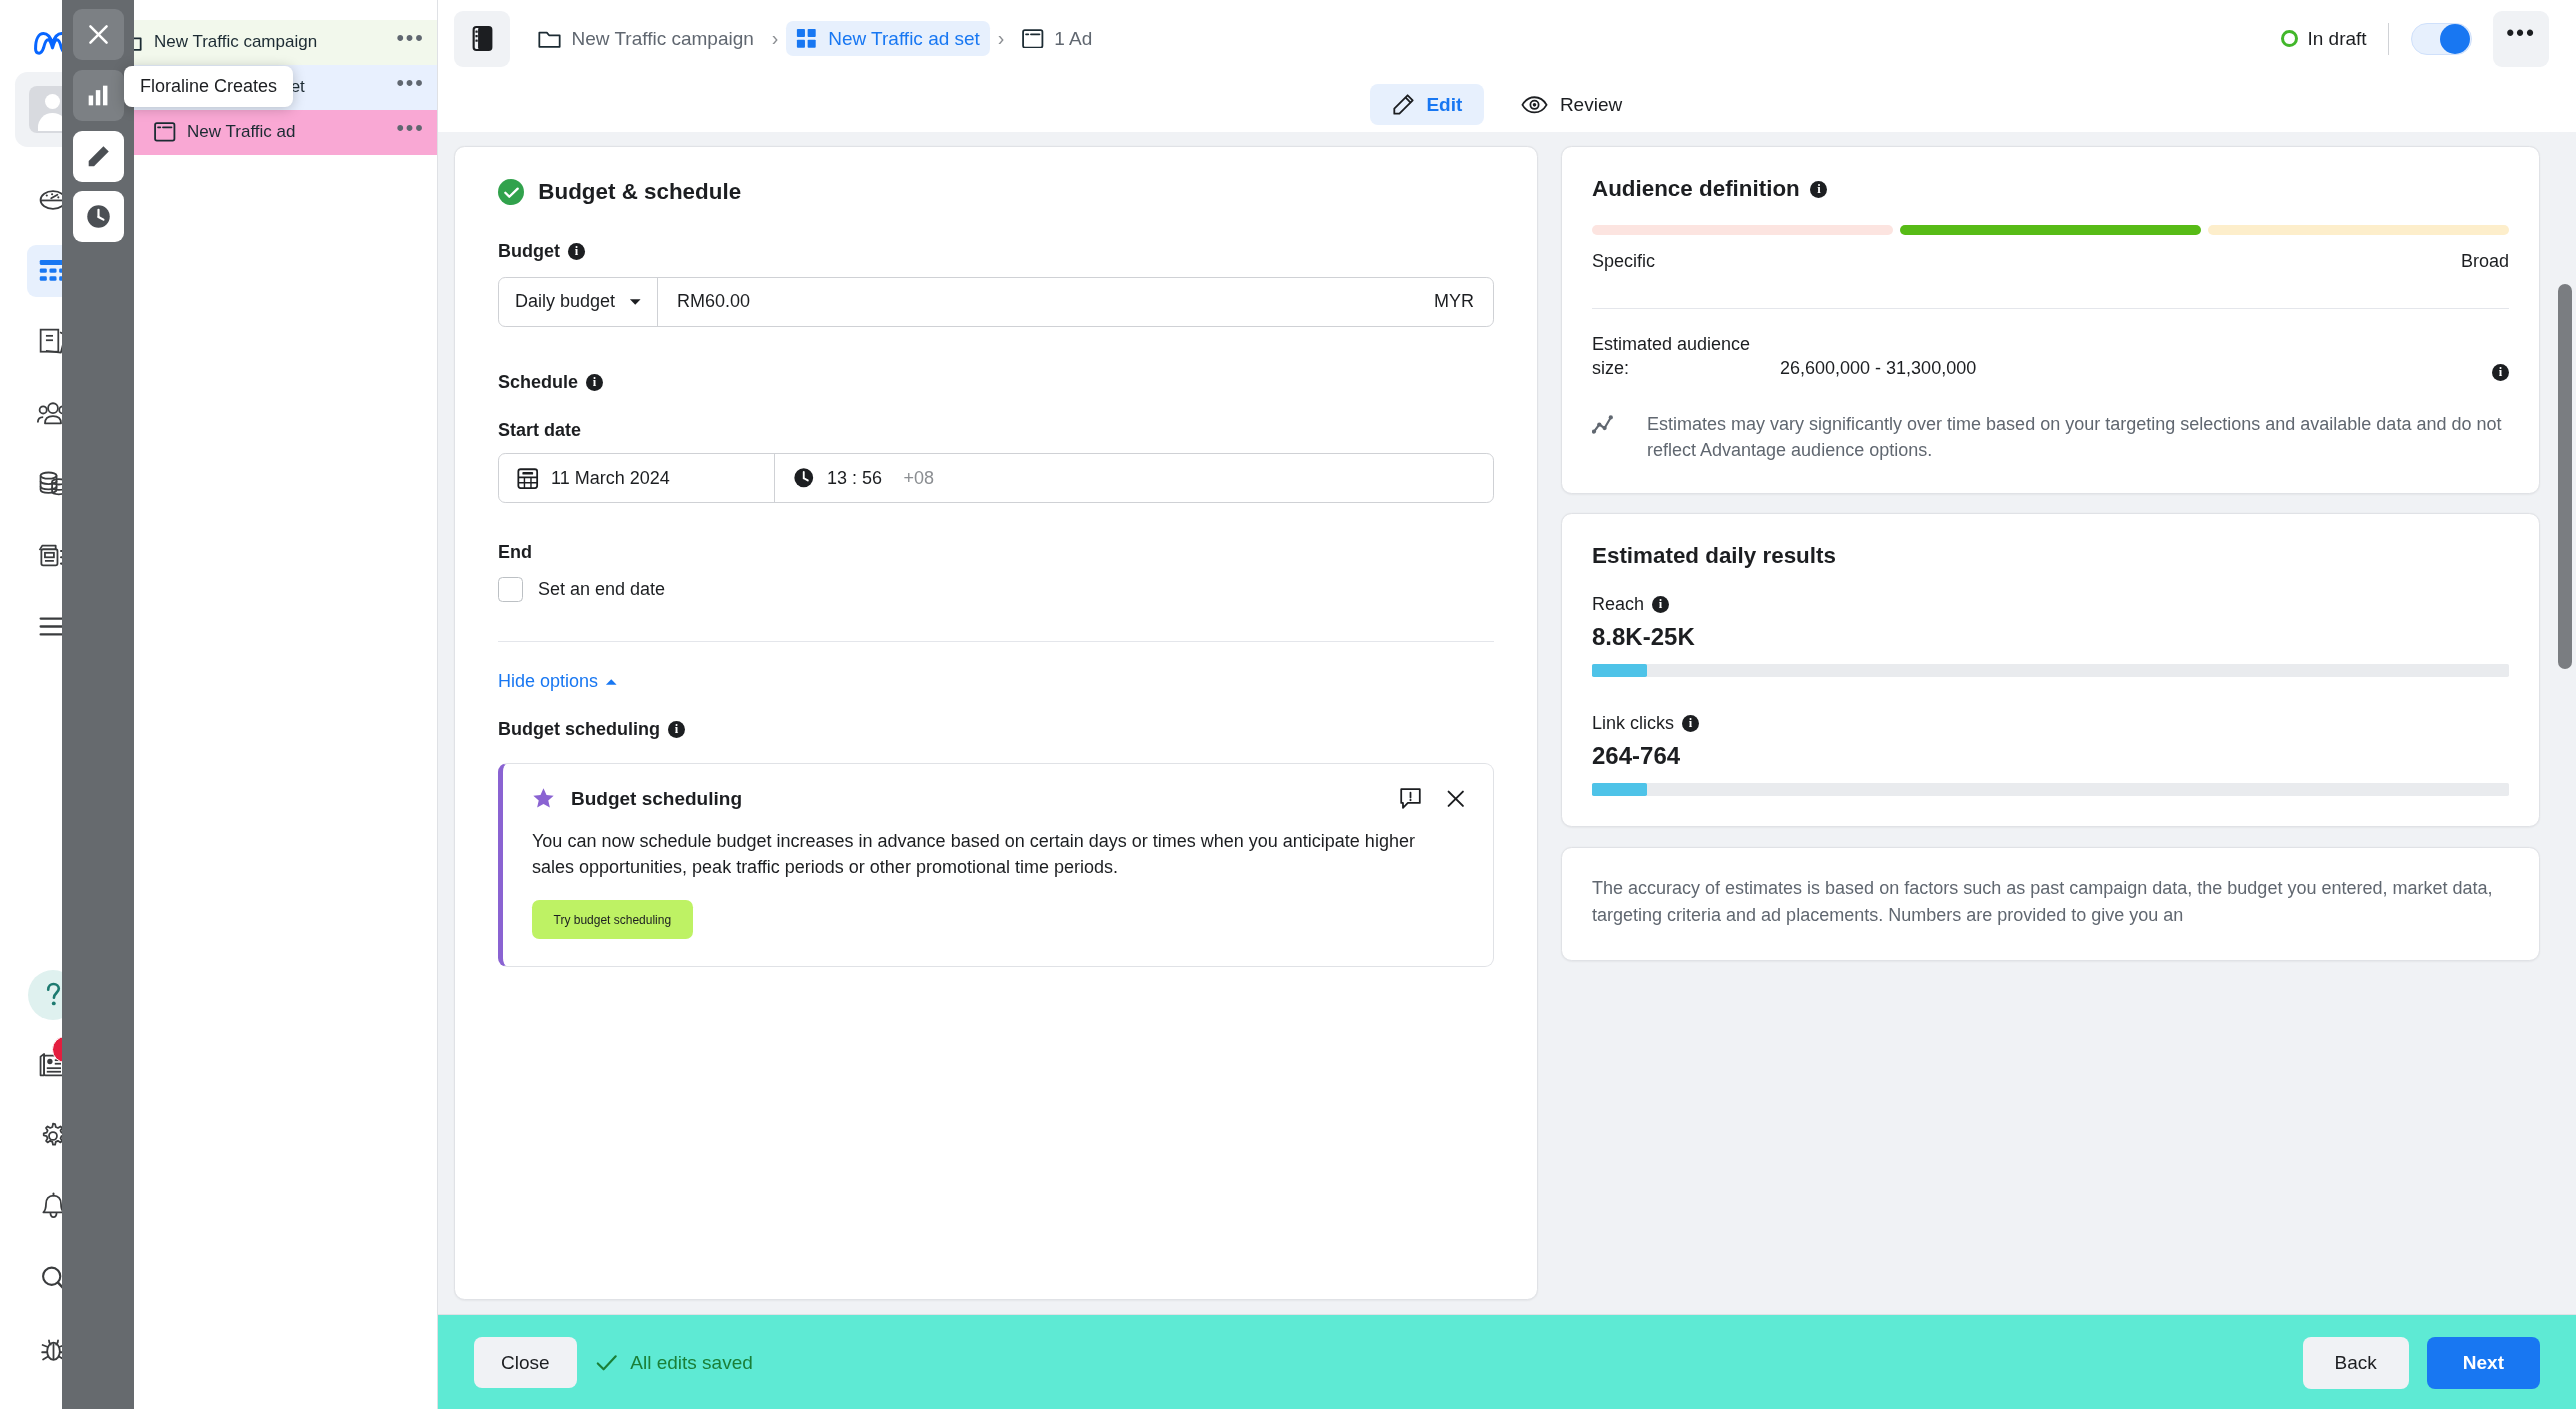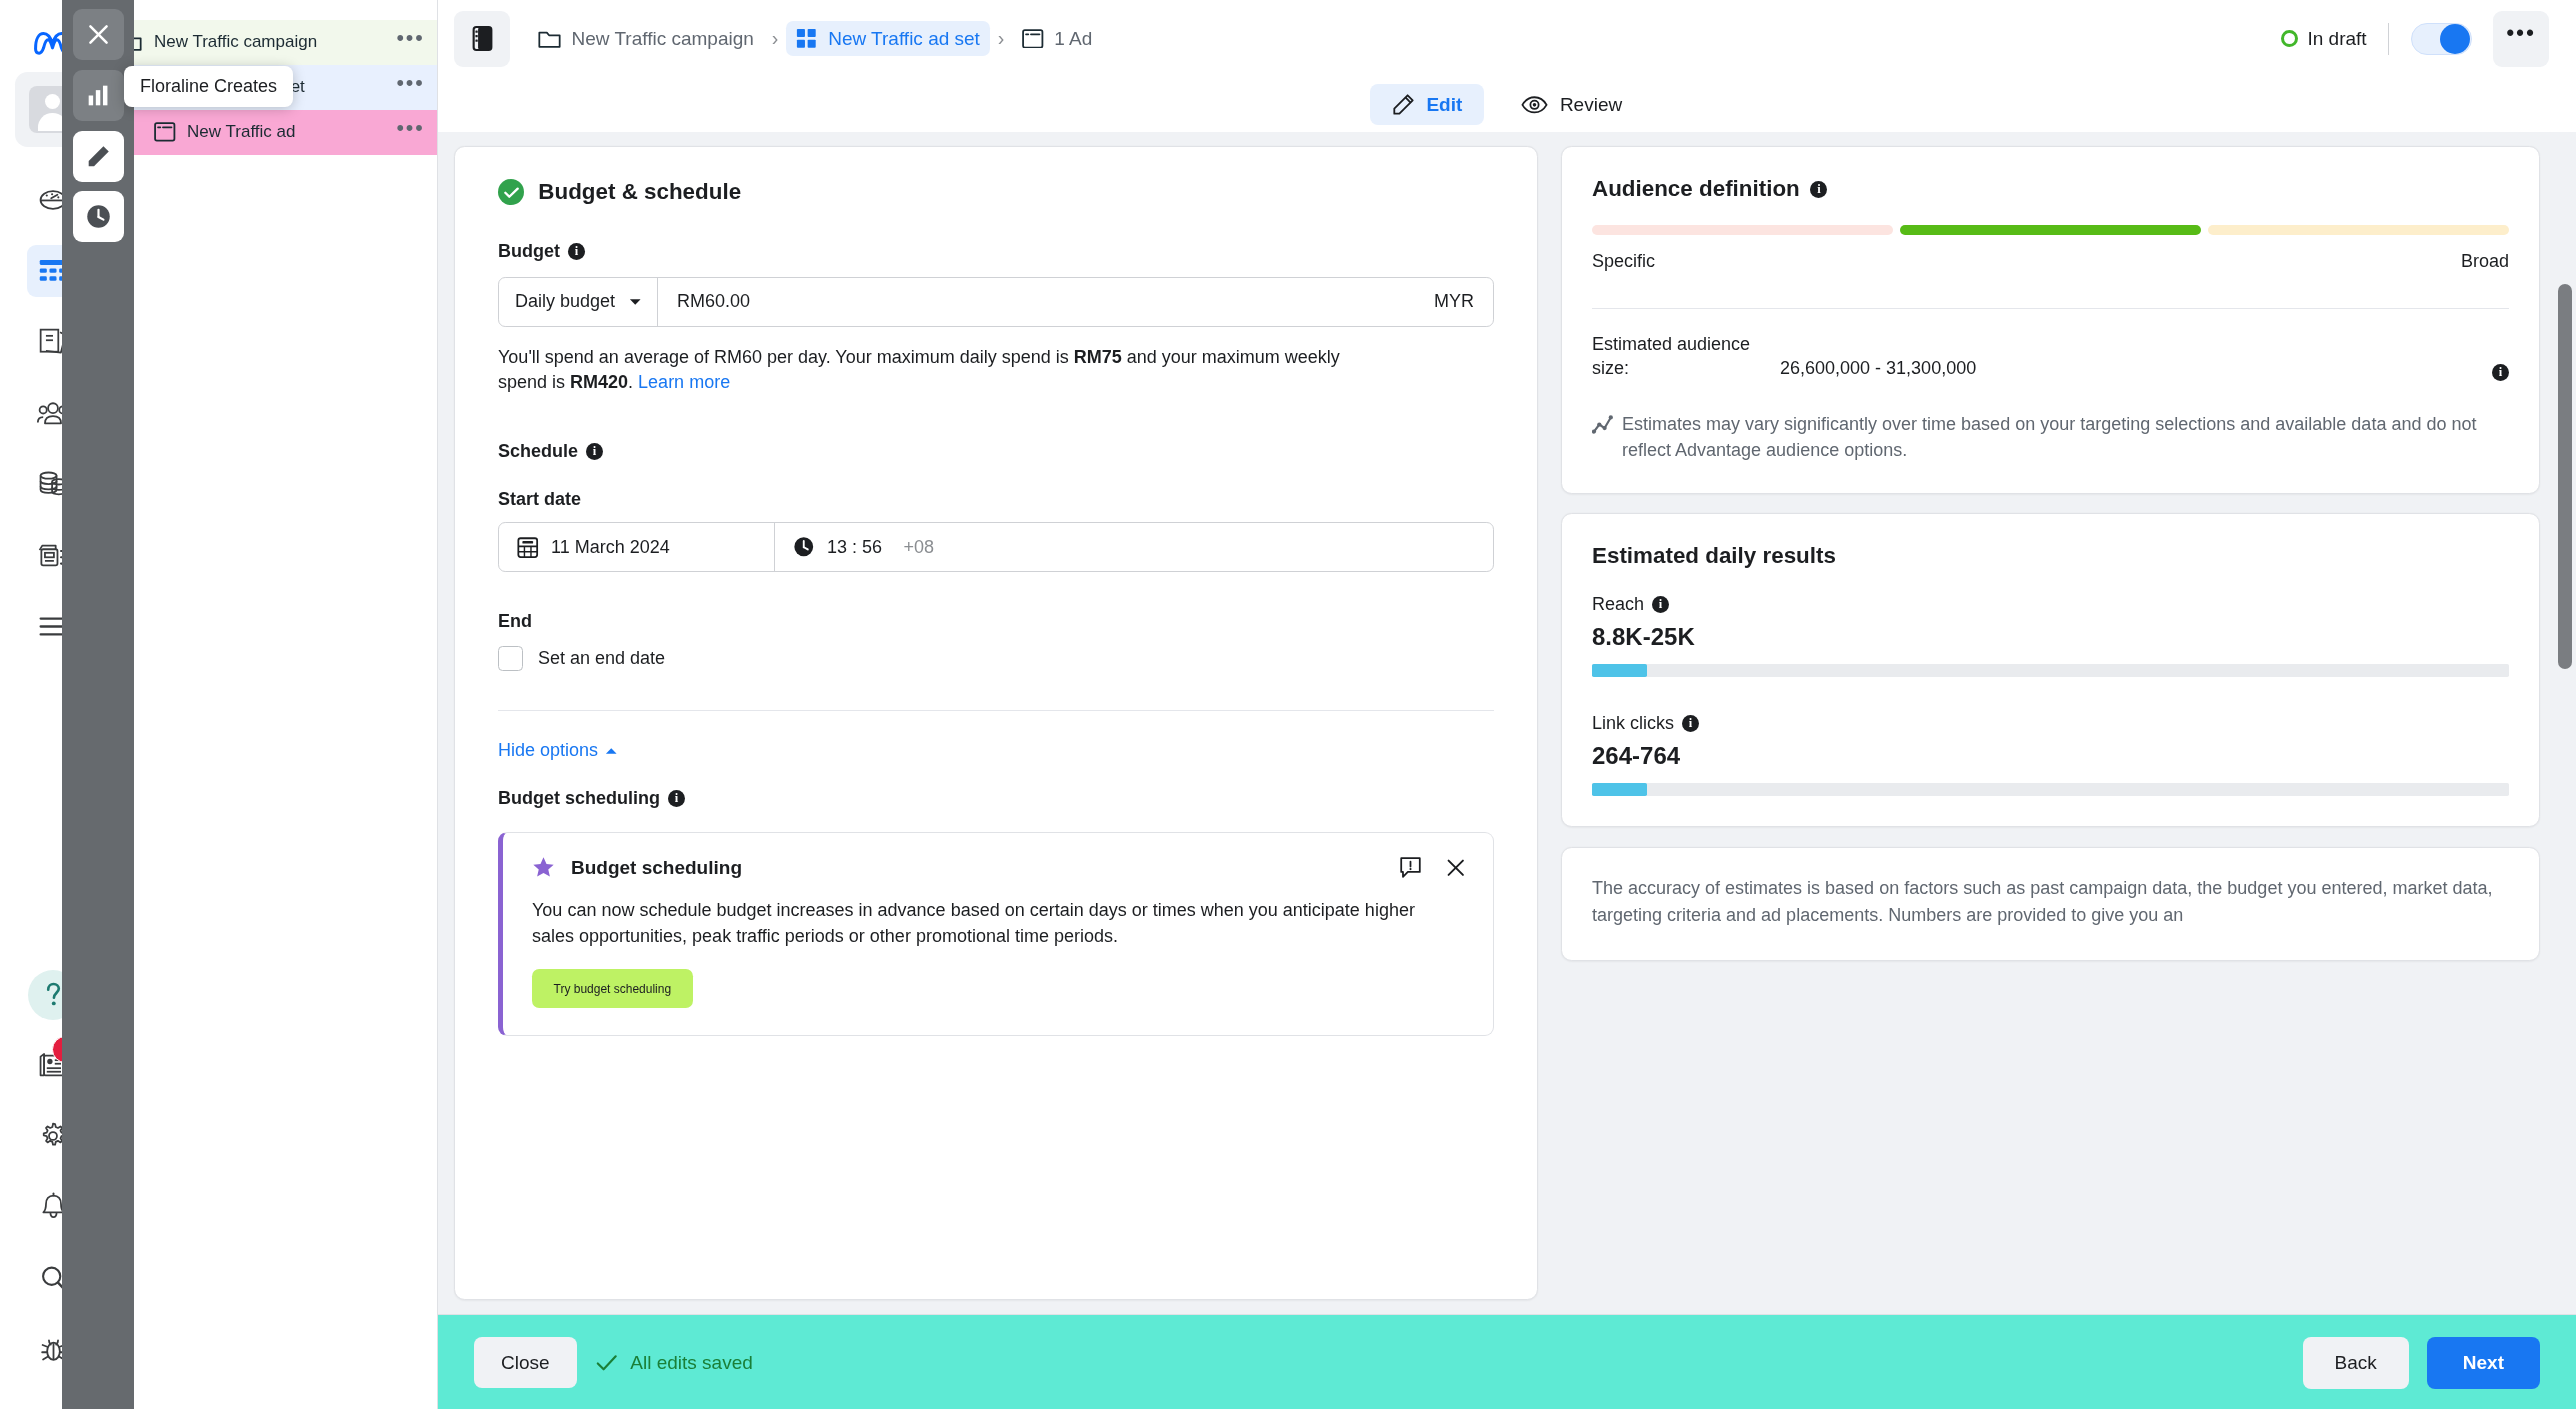--- a/index.html
+++ b/index.html
@@ -211,21 +211,21 @@
   .side-card { padding: 29px 30px 30px 30px; margin-bottom: 19.7px; }
   .side-title { font-size: 22.4px; font-weight: 700; color: #1c1e21; display: flex; align-items: center; gap: 10.7px; }
   .side-sub { font-size: 19px; color: #1c1e21; margin-top: 25px; }
   .meter { display: flex; gap: 7.2px; margin-top: 23px; }
   .meter-seg { height: 9.8px; border-radius: 5.4px; flex: 1; }
   .meter-labels { display: flex; justify-content: space-between; margin-top: 16px; font-size: 18px; color: #1c1e21; }
   .side-hr { height: 0.9px; background: #e4e6eb; margin: 36px 0 23px 0; }
   .est-row { display: flex; align-items: flex-end; }
   .est-label { font-size: 18px; color: #1c1e21; width: 188px; flex: 0 0 188px; line-height: 1.35; }
   .est-value { font-size: 18px; color: #1c1e21; flex: 1; line-height: 1.35; }
-  .note-row { display: flex; gap: 3px; margin-top: 30px; }
+  .note-row { display: flex; gap: 28px; margin-top: 30px; }
   .note-text { font-size: 18px; color: #606770; line-height: 1.45; }
   .metric { margin-top: 25px; }
   .metric-label { font-size: 18px; color: #1c1e21; display: flex; align-items: center; gap: 8px; }
   .metric-value { font-size: 24px; font-weight: 700; color: #1c1e21; margin-top: 8px; }
   .metric-bar { height: 13.4px; background: #e9ebee; border-radius: 1.8px; margin-top: 12.5px; position: relative; }
   .metric-fill { position: absolute; left: 0; top: 0; height: 13.4px; background: #4ec3e8; border-radius: 1.8px; }
   .accuracy-card { padding: 27px 30px 32px 30px; }
   .accuracy-text { font-size: 18px; color: #606770; line-height: 1.48; }
 
   .scrollbar { position: absolute; right: 7.2px; top: 224px; width: 14.3px; height: 385px; }
@@ -555,23 +555,20 @@
               <svg width="12.5" height="8" viewBox="0 0 14 9">
                 <path d="M1 1.5 L7 7.5 L13 1.5 Z" fill="#1c1e21"></path>
               </svg>
             </div>
             <div class="amount-part">
               <span class="amount-val">RM60.00</span>
               <span class="currency">MYR</span>
             </div>
           </div>
 
-          <div class="help-text">
-            <span>You'll spend an average of RM60 per day. Your maximum daily spend is </span><b>RM75</b><span> and your maximum weekly spend is </span><b>RM420</b><span>. </span><span class="link">Learn more</span>
-          </div>
 
           
           <div class="sched-block">
             <div class="field-label">
               <span>Schedule</span>
               <span class="info-dot">i</span>
             </div>
 
             <div class="sub-label">Start date</div>
 

